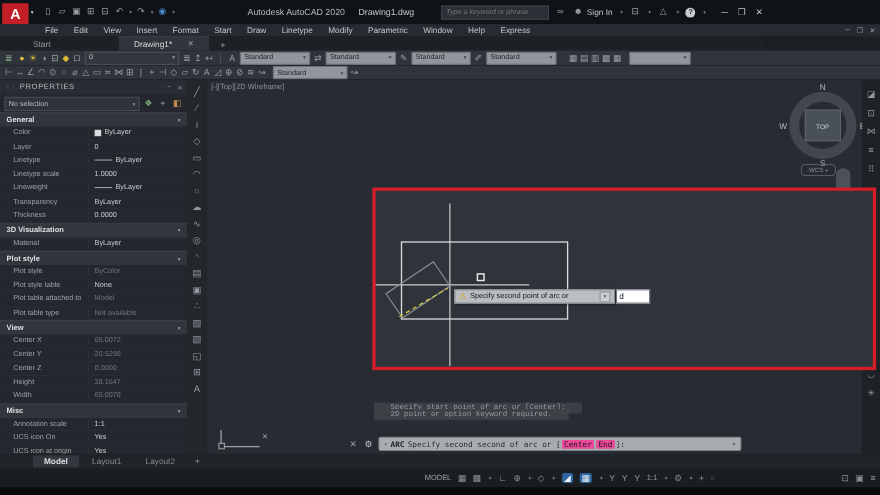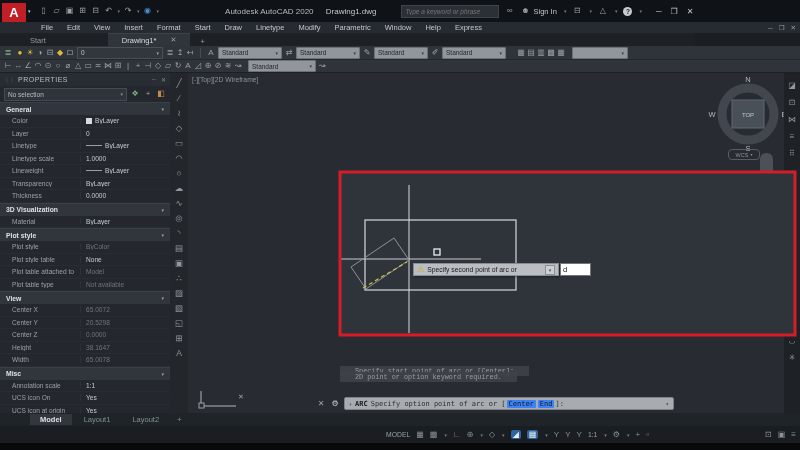--- a/index.html
+++ b/index.html
@@ -78,21 +78,21 @@
   .wcs{position:absolute;left:540px;top:76px;width:30px;height:9px;border:1px solid #565d64;border-radius:4px;
        color:#8b9197;font-size:5.5px;display:flex;align-items:center;justify-content:center;gap:2px;}
   .navbar-thumb{position:absolute;left:572px;top:80px;width:13px;height:101px;background:rgba(120,126,134,0.45);border-radius:6px;}
 
   .hist{position:absolute;font-family:Liberation Mono, monospace;font-size:6.8px;color:#969ca2;
         background:rgba(62,66,72,0.92);padding:1px 15px;white-space:nowrap;}
   .cmdrow{position:absolute;left:128px;top:324px;display:flex;align-items:center;gap:4px;}
   .cmdbar{width:330px;height:13px;background:#a8acb1;border:1px solid #7d8389;border-radius:2px;
           display:flex;align-items:center;padding:0 4px;font-family:"DejaVu Sans Mono",monospace;font-size:7px;color:#2a2e33;box-sizing:border-box;}
   .cmdbar b{color:#17191d;margin:0 3px 0 3px;font-weight:bold;}
-  .chip{background:#3b82f6;border-radius:1px;padding:0 2px;margin:0 1px;color:#14171a;}
+  .chip{background:#ec4899;border-radius:1px;padding:0 2px;margin:0 1px;color:#14171a;}
   .cmdbar .endcaret{margin-left:auto;font-size:6px;color:#4a4f55;}
 
   .tooltip{position:absolute;left:225px;top:190px;width:146px;height:13px;background:#babec2;border:1px solid #868c92;
            display:flex;align-items:center;padding:0 3px;box-sizing:border-box;box-shadow:1px 1px 2px rgba(0,0,0,0.4);}
   .tooltip .warn{color:#d9a400;font-size:8px;margin-right:3px;}
   .tooltip .ttext{font-size:6.8px;color:#17191c;white-space:nowrap;}
   .keyhint{margin-left:auto;width:8px;height:8px;background:#cdd0d3;border:1px solid #8a9095;font-size:5px;color:#555;
            display:flex;align-items:center;justify-content:center;}
   .dyninput{position:absolute;left:372px;top:190px;width:31px;height:13px;background:#ffffff;border:1px solid #6f767d;
             font-size:7.5px;color:#111;font-family:"Liberation Sans",sans-serif;padding:0 2px;box-sizing:border-box;}
@@ -448,21 +448,21 @@
 
     <div class="hist" style="left:152px;top:293px">Specify start point of arc or [Center]:</div>
     <div class="hist" style="left:152px;top:299px">2D point or option keyword required.</div>
 
     <div class="cmdrow">
       <span class="ticon">✕</span>
       <span class="ticon" style="color:#c8ccd0">⚙</span>
       <div class="cmdbar">
         <span style="font-size:5px;color:#4a4f55">▾</span>
         <b>ARC</b>
-        <span>Specify option point of arc or [</span>
+        <span>Specify second second of arc or [</span>
         <span id="cmdChips" class="row">
             <span class="chip">Center</span> 
             <span class="chip">End</span>
           </span>
         <span>]:</span>
         <span class="endcaret">▾</span>
       </div>
     </div>
 
     <svg class="abs" style="left:4px;top:316px" width="56" height="24">

